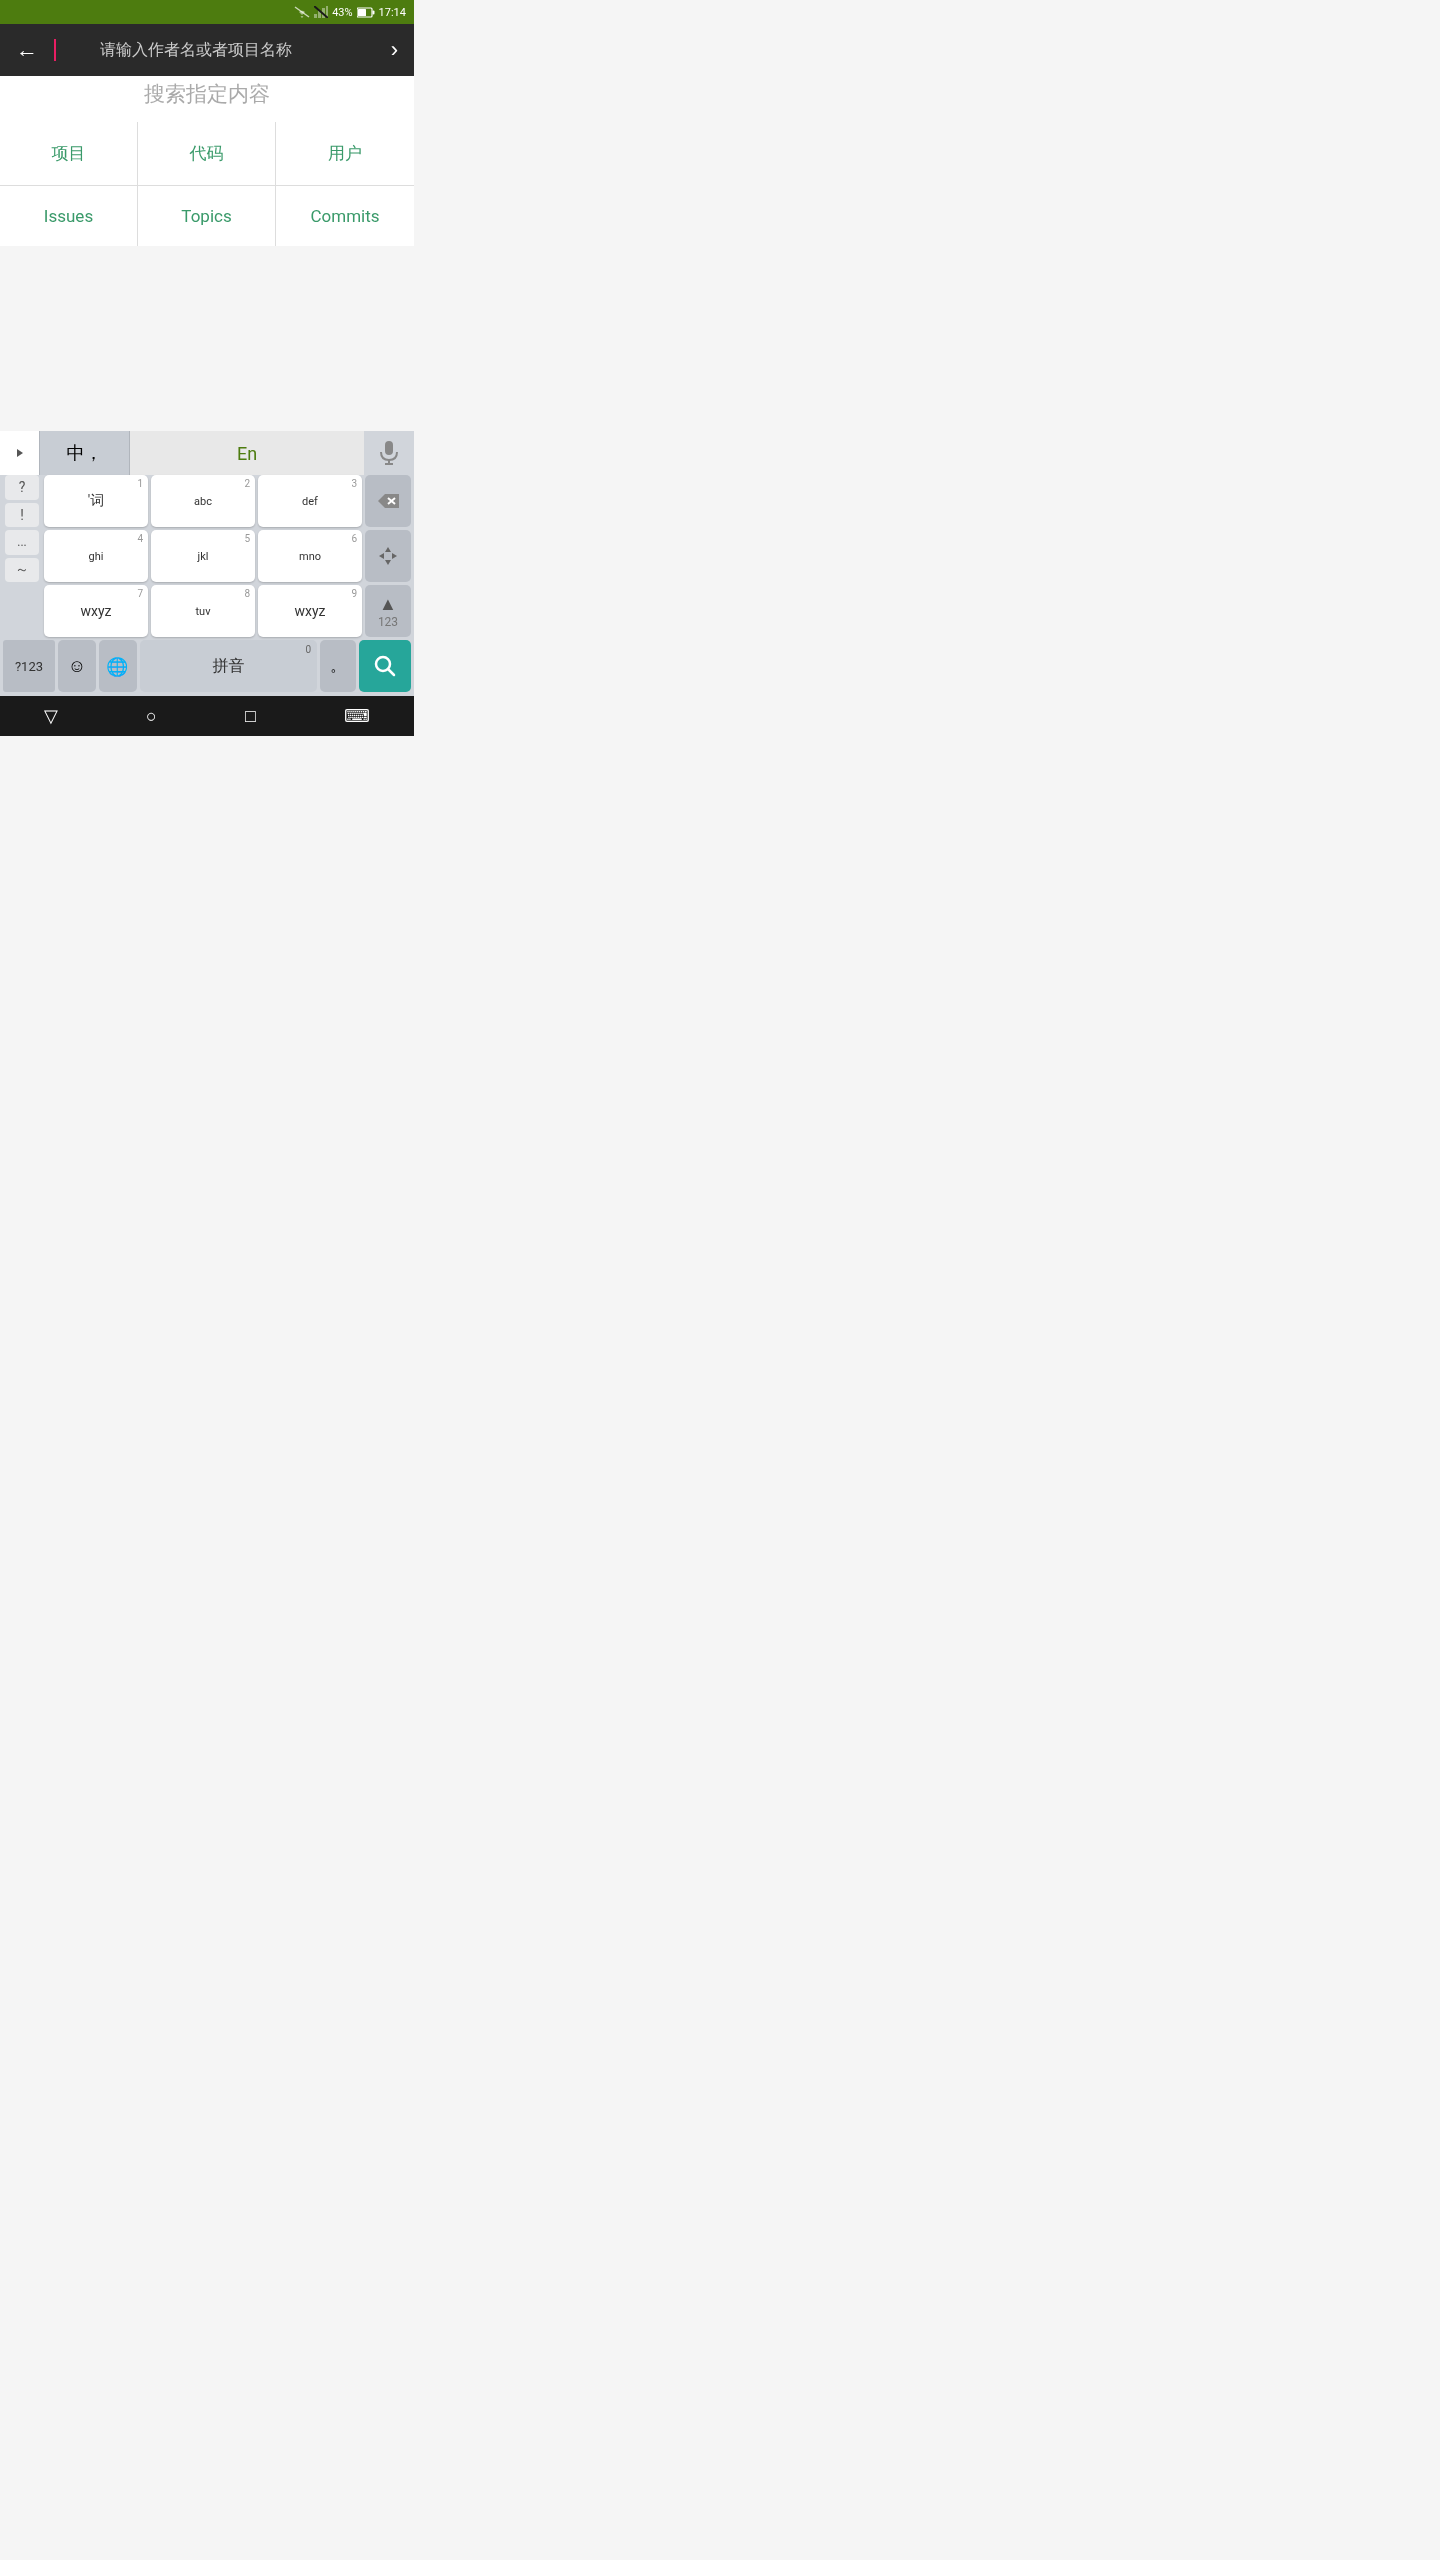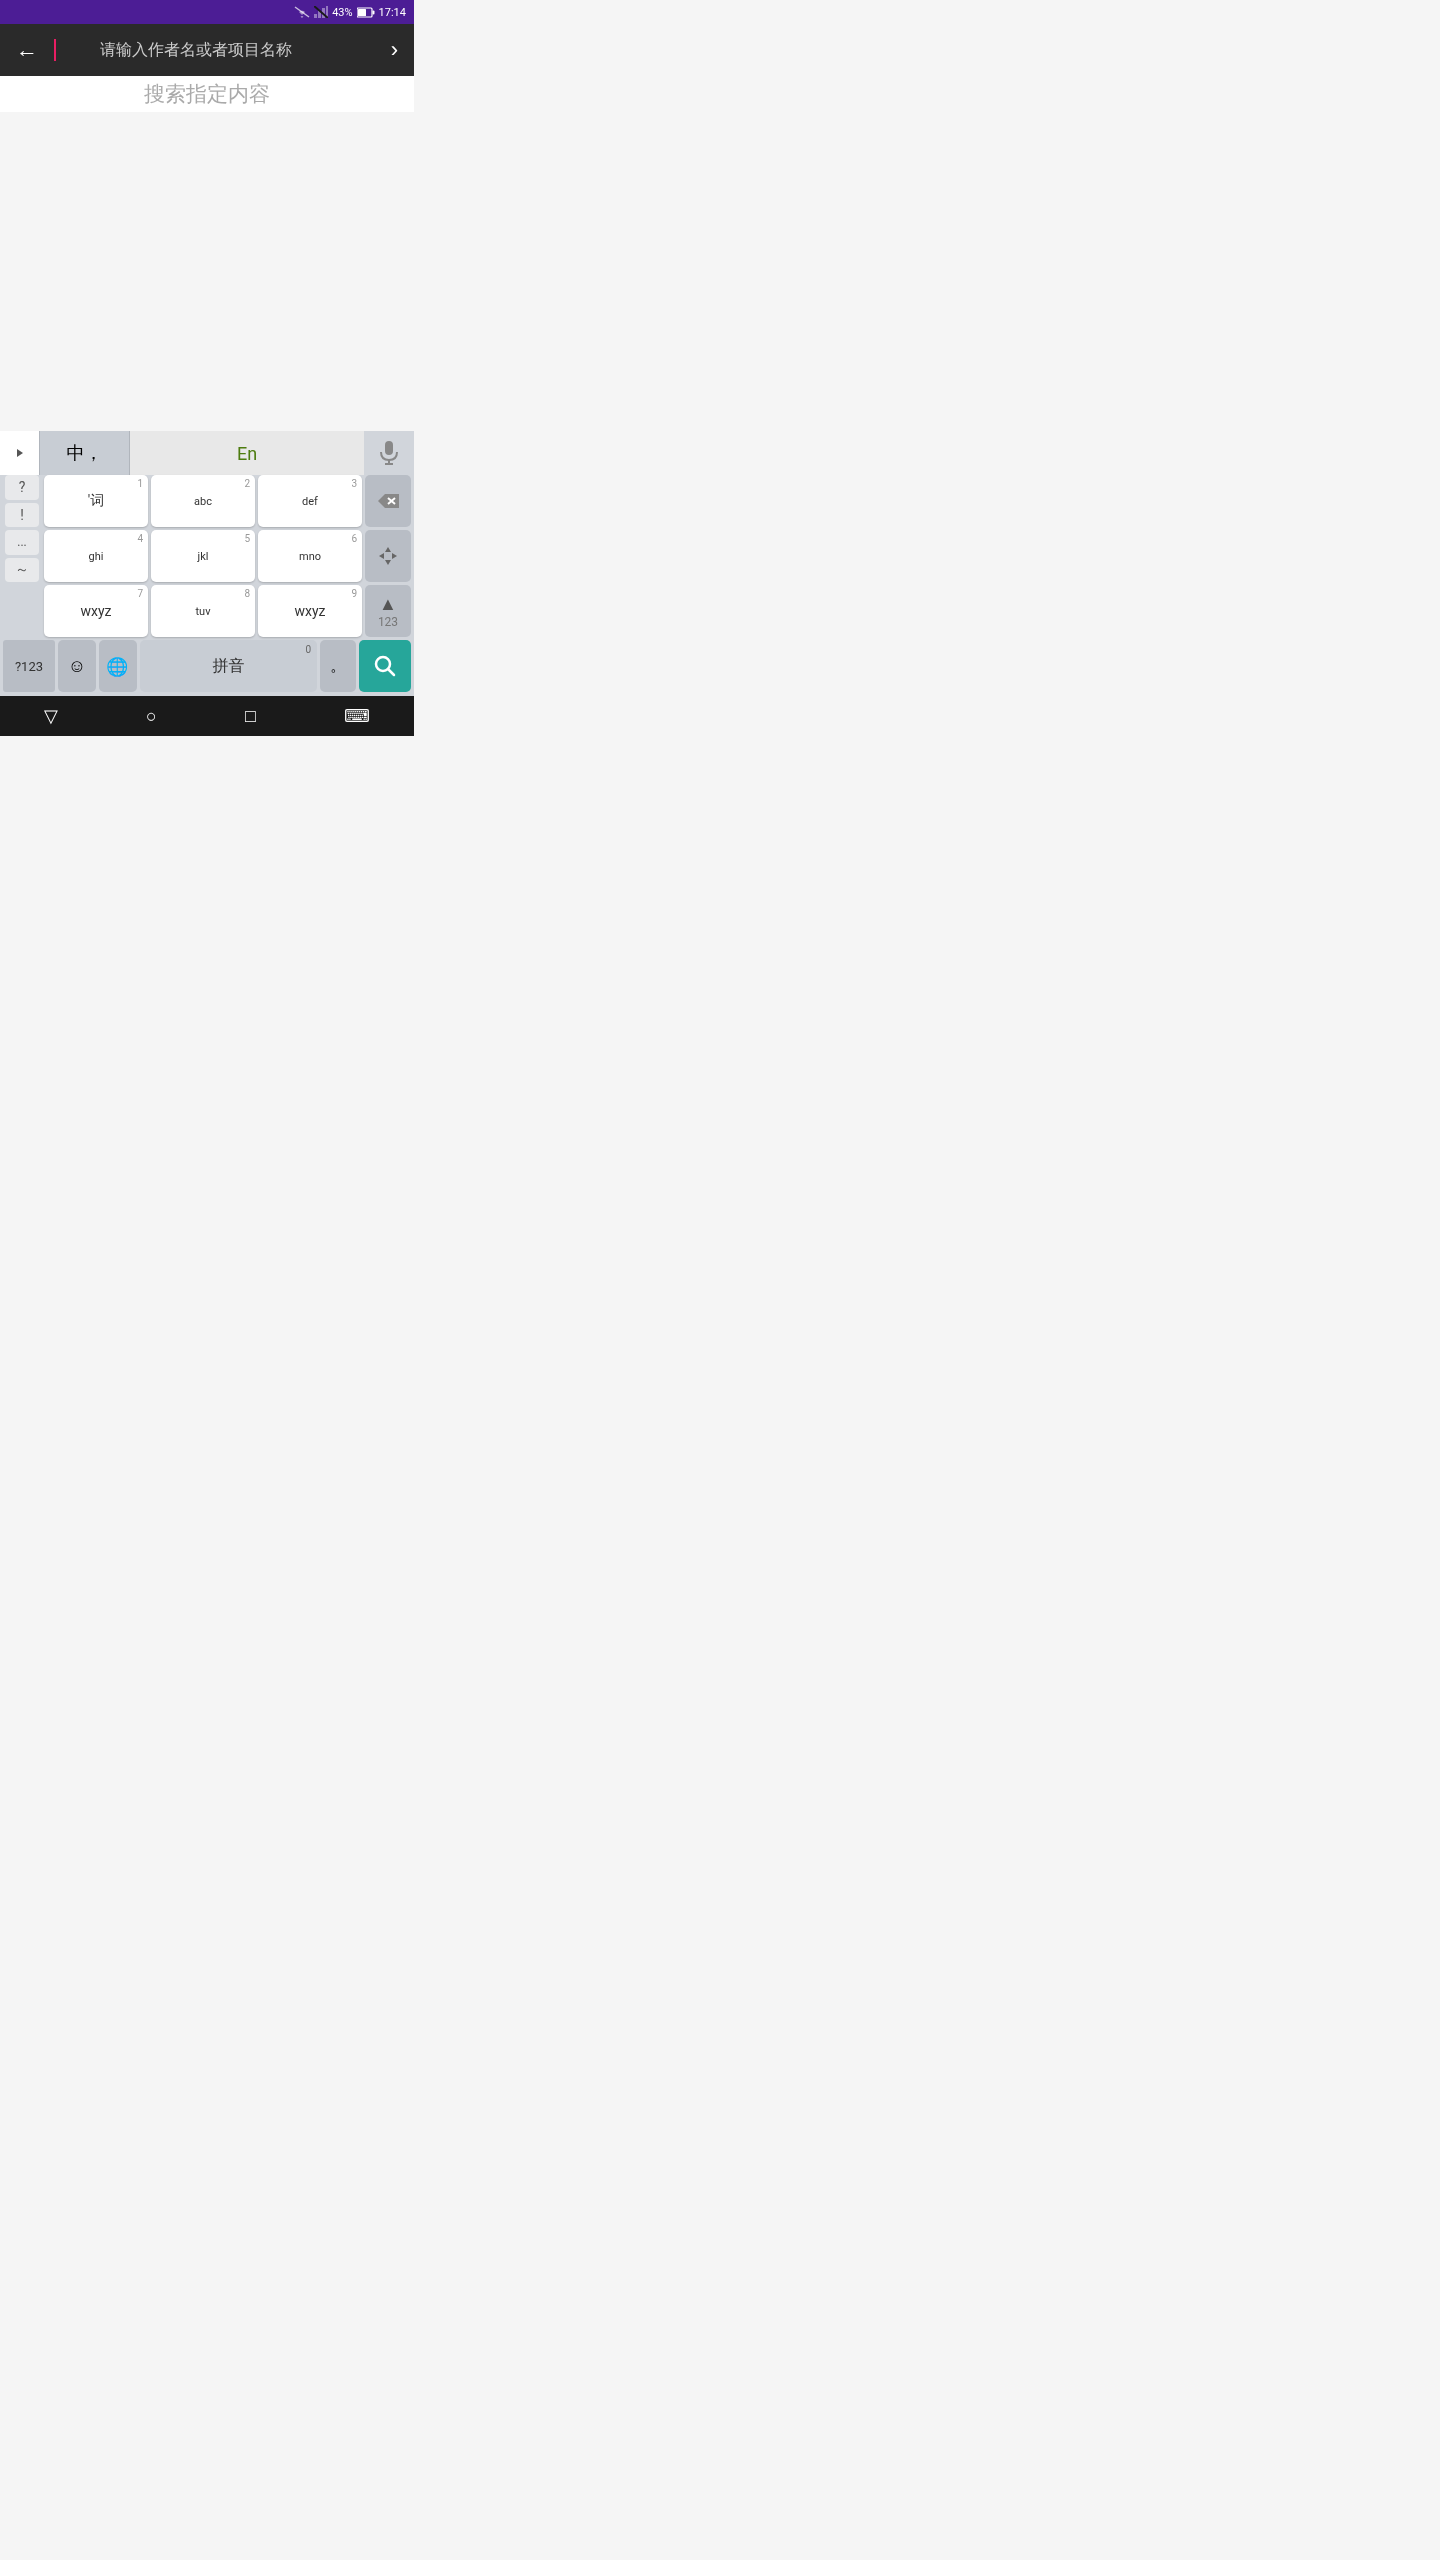--- a/index.html
+++ b/index.html
@@ -7,21 +7,21 @@
       width: 414px;
       height: 736px;
       background: #f5f5f5;
       font-family: 'Roboto', Arial, sans-serif;
       overflow: hidden;
       position: relative;
     }
 
     
     .status-bar {
-      background: #4c1d95;
+      background: #4d7c0f;
       height: 24px;
       display: flex;
       align-items: center;
       justify-content: flex-end;
       padding: 0 8px;
       gap: 4px;
     }
     .status-icons {
       display: flex;
       align-items: center;
@@ -410,20 +410,28 @@
   <div class="search-input-container">
     <span class="search-cursor"></span>
     <span class="search-placeholder">请输入作者名或者项目名称</span>
   </div>
   <button class="forward-btn">›</button>
 </div>
 
 <div class="main-content">
   <div class="search-hint">搜索指定内容</div>
 
+  <div class="category-grid">
+    <div class="category-item">项目</div>
+    <div class="category-item">代码</div>
+    <div class="category-item">用户</div>
+    <div class="category-item">Issues</div>
+    <div class="category-item">Topics</div>
+    <div class="category-item">Commits</div>
+  </div>
 </div>
 
 <div class="keyboard-wrapper">
 
   <div class="lang-row">
     <div class="lang-expand">
       <svg width="14" height="14" viewBox="0 0 14 14">
         <polygon points="4,3 10,7 4,11" fill="#555"></polygon>
       </svg>
     </div>

